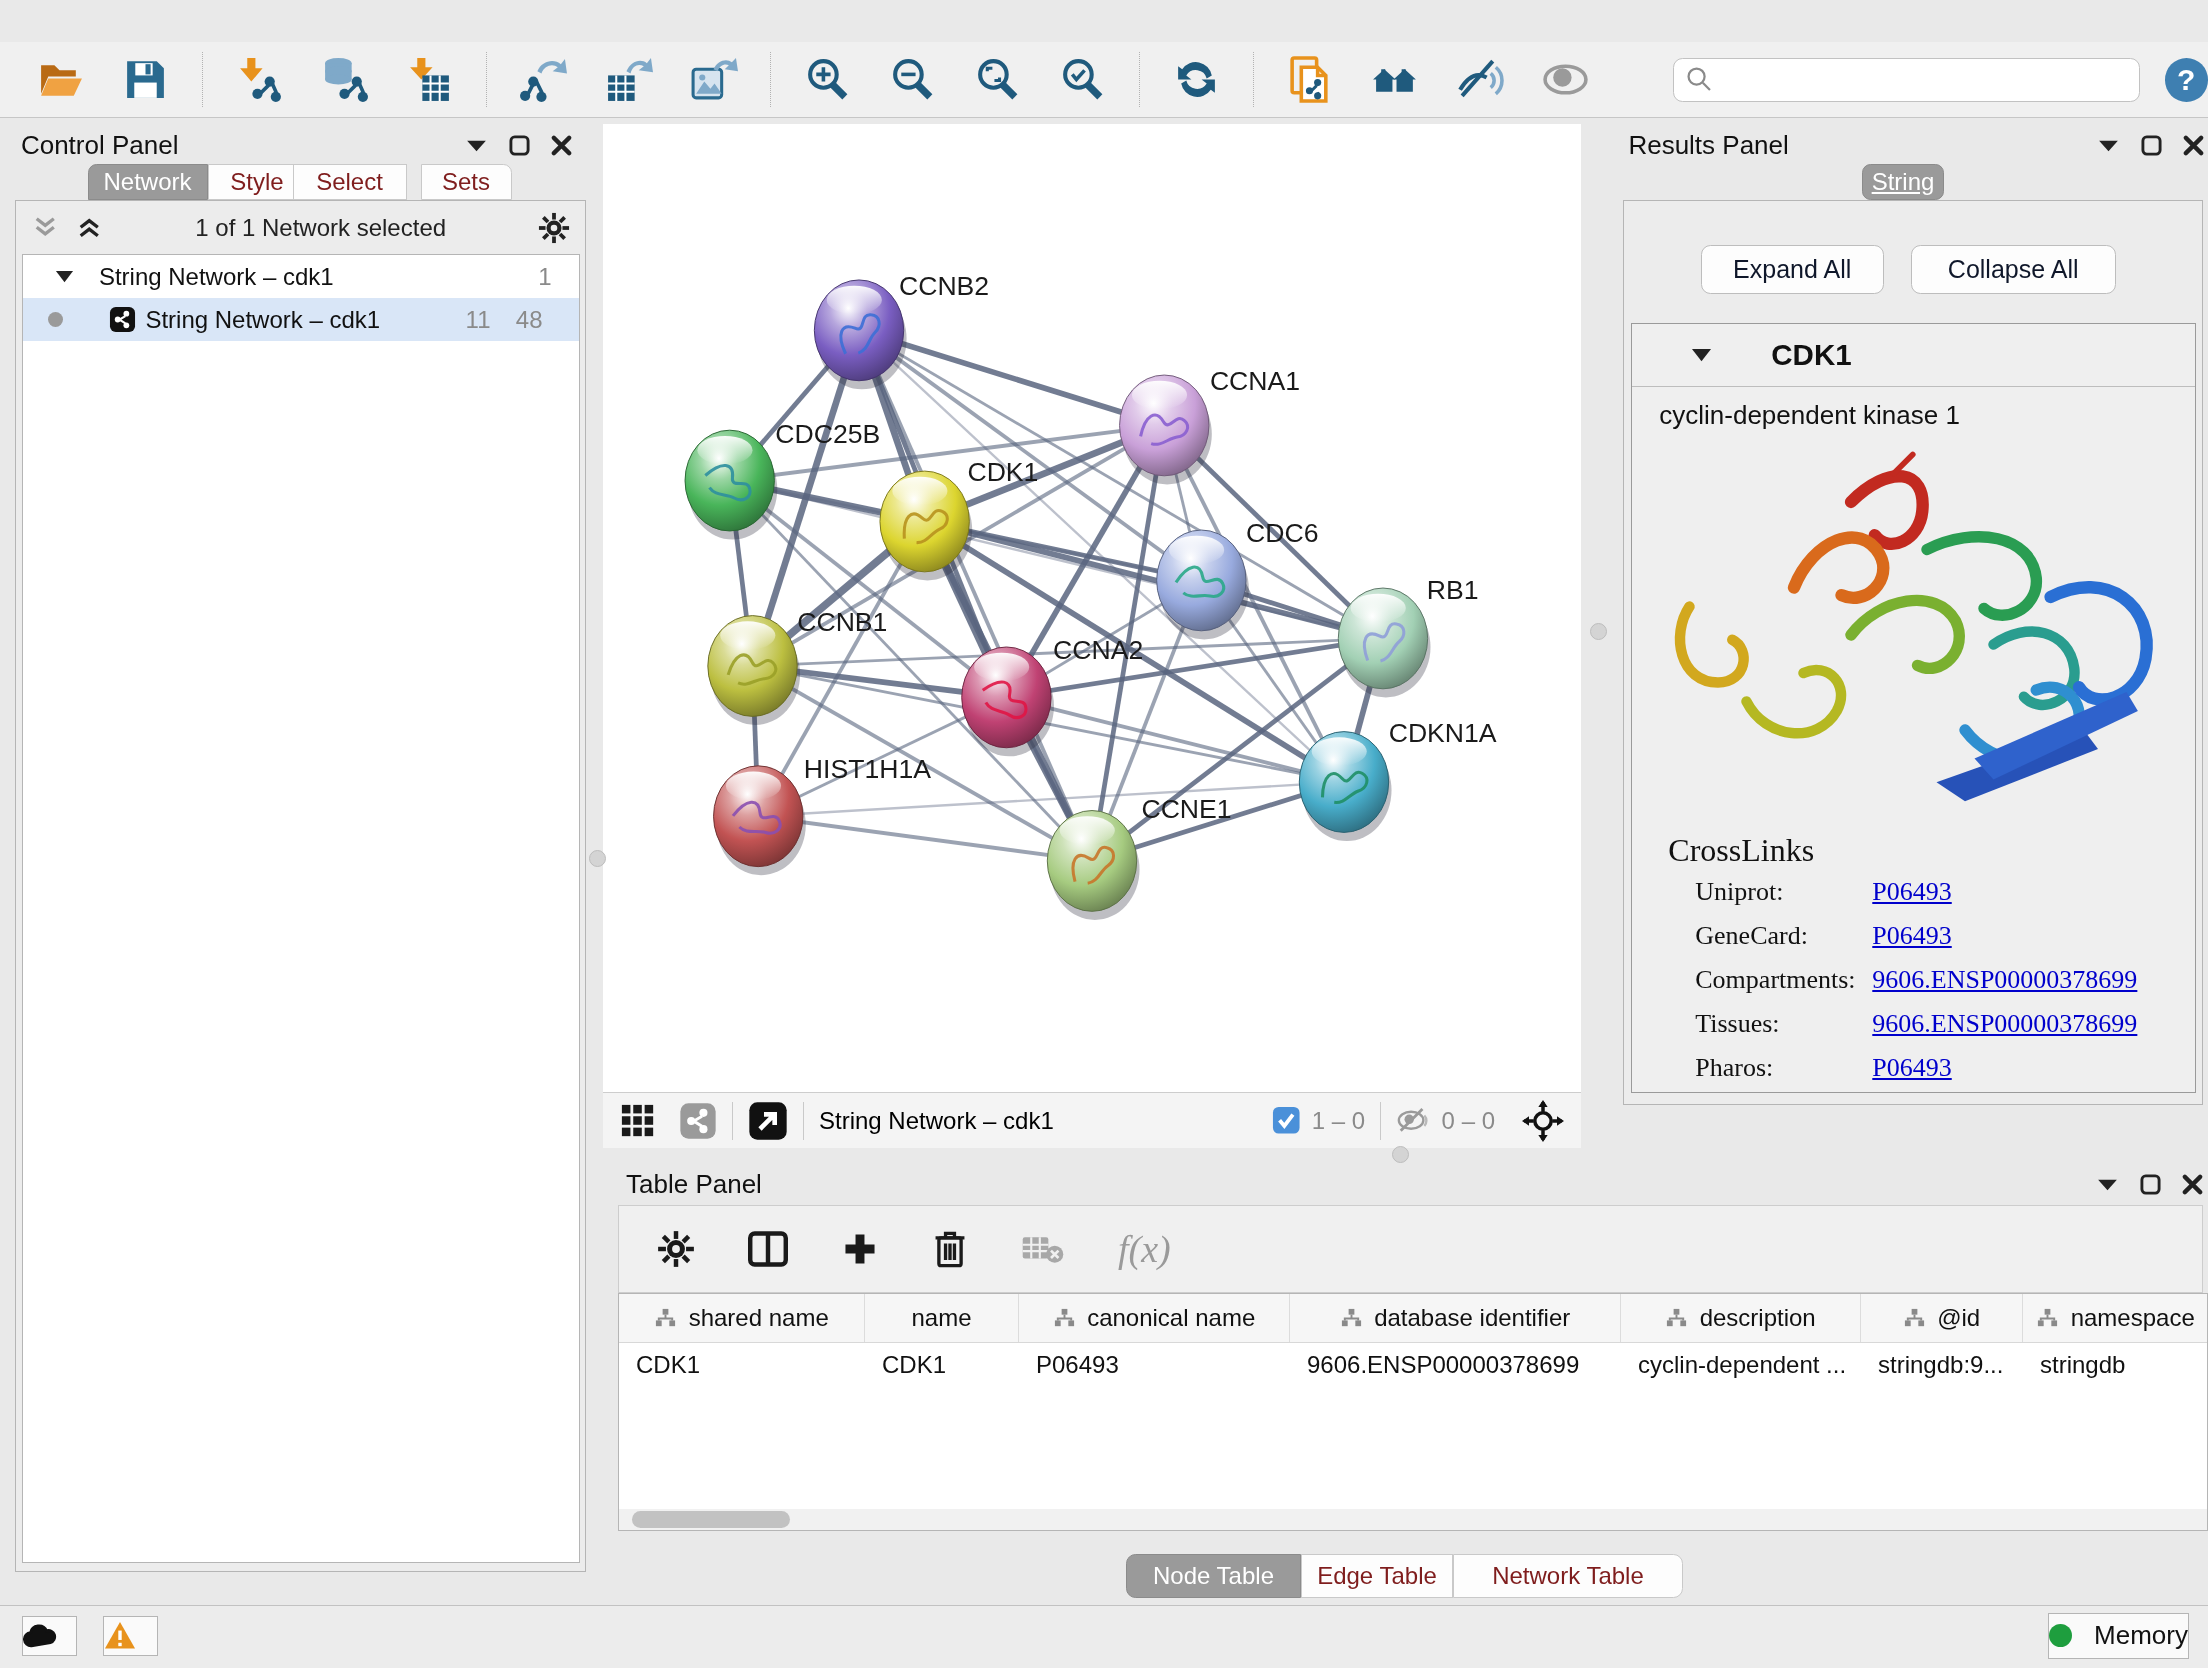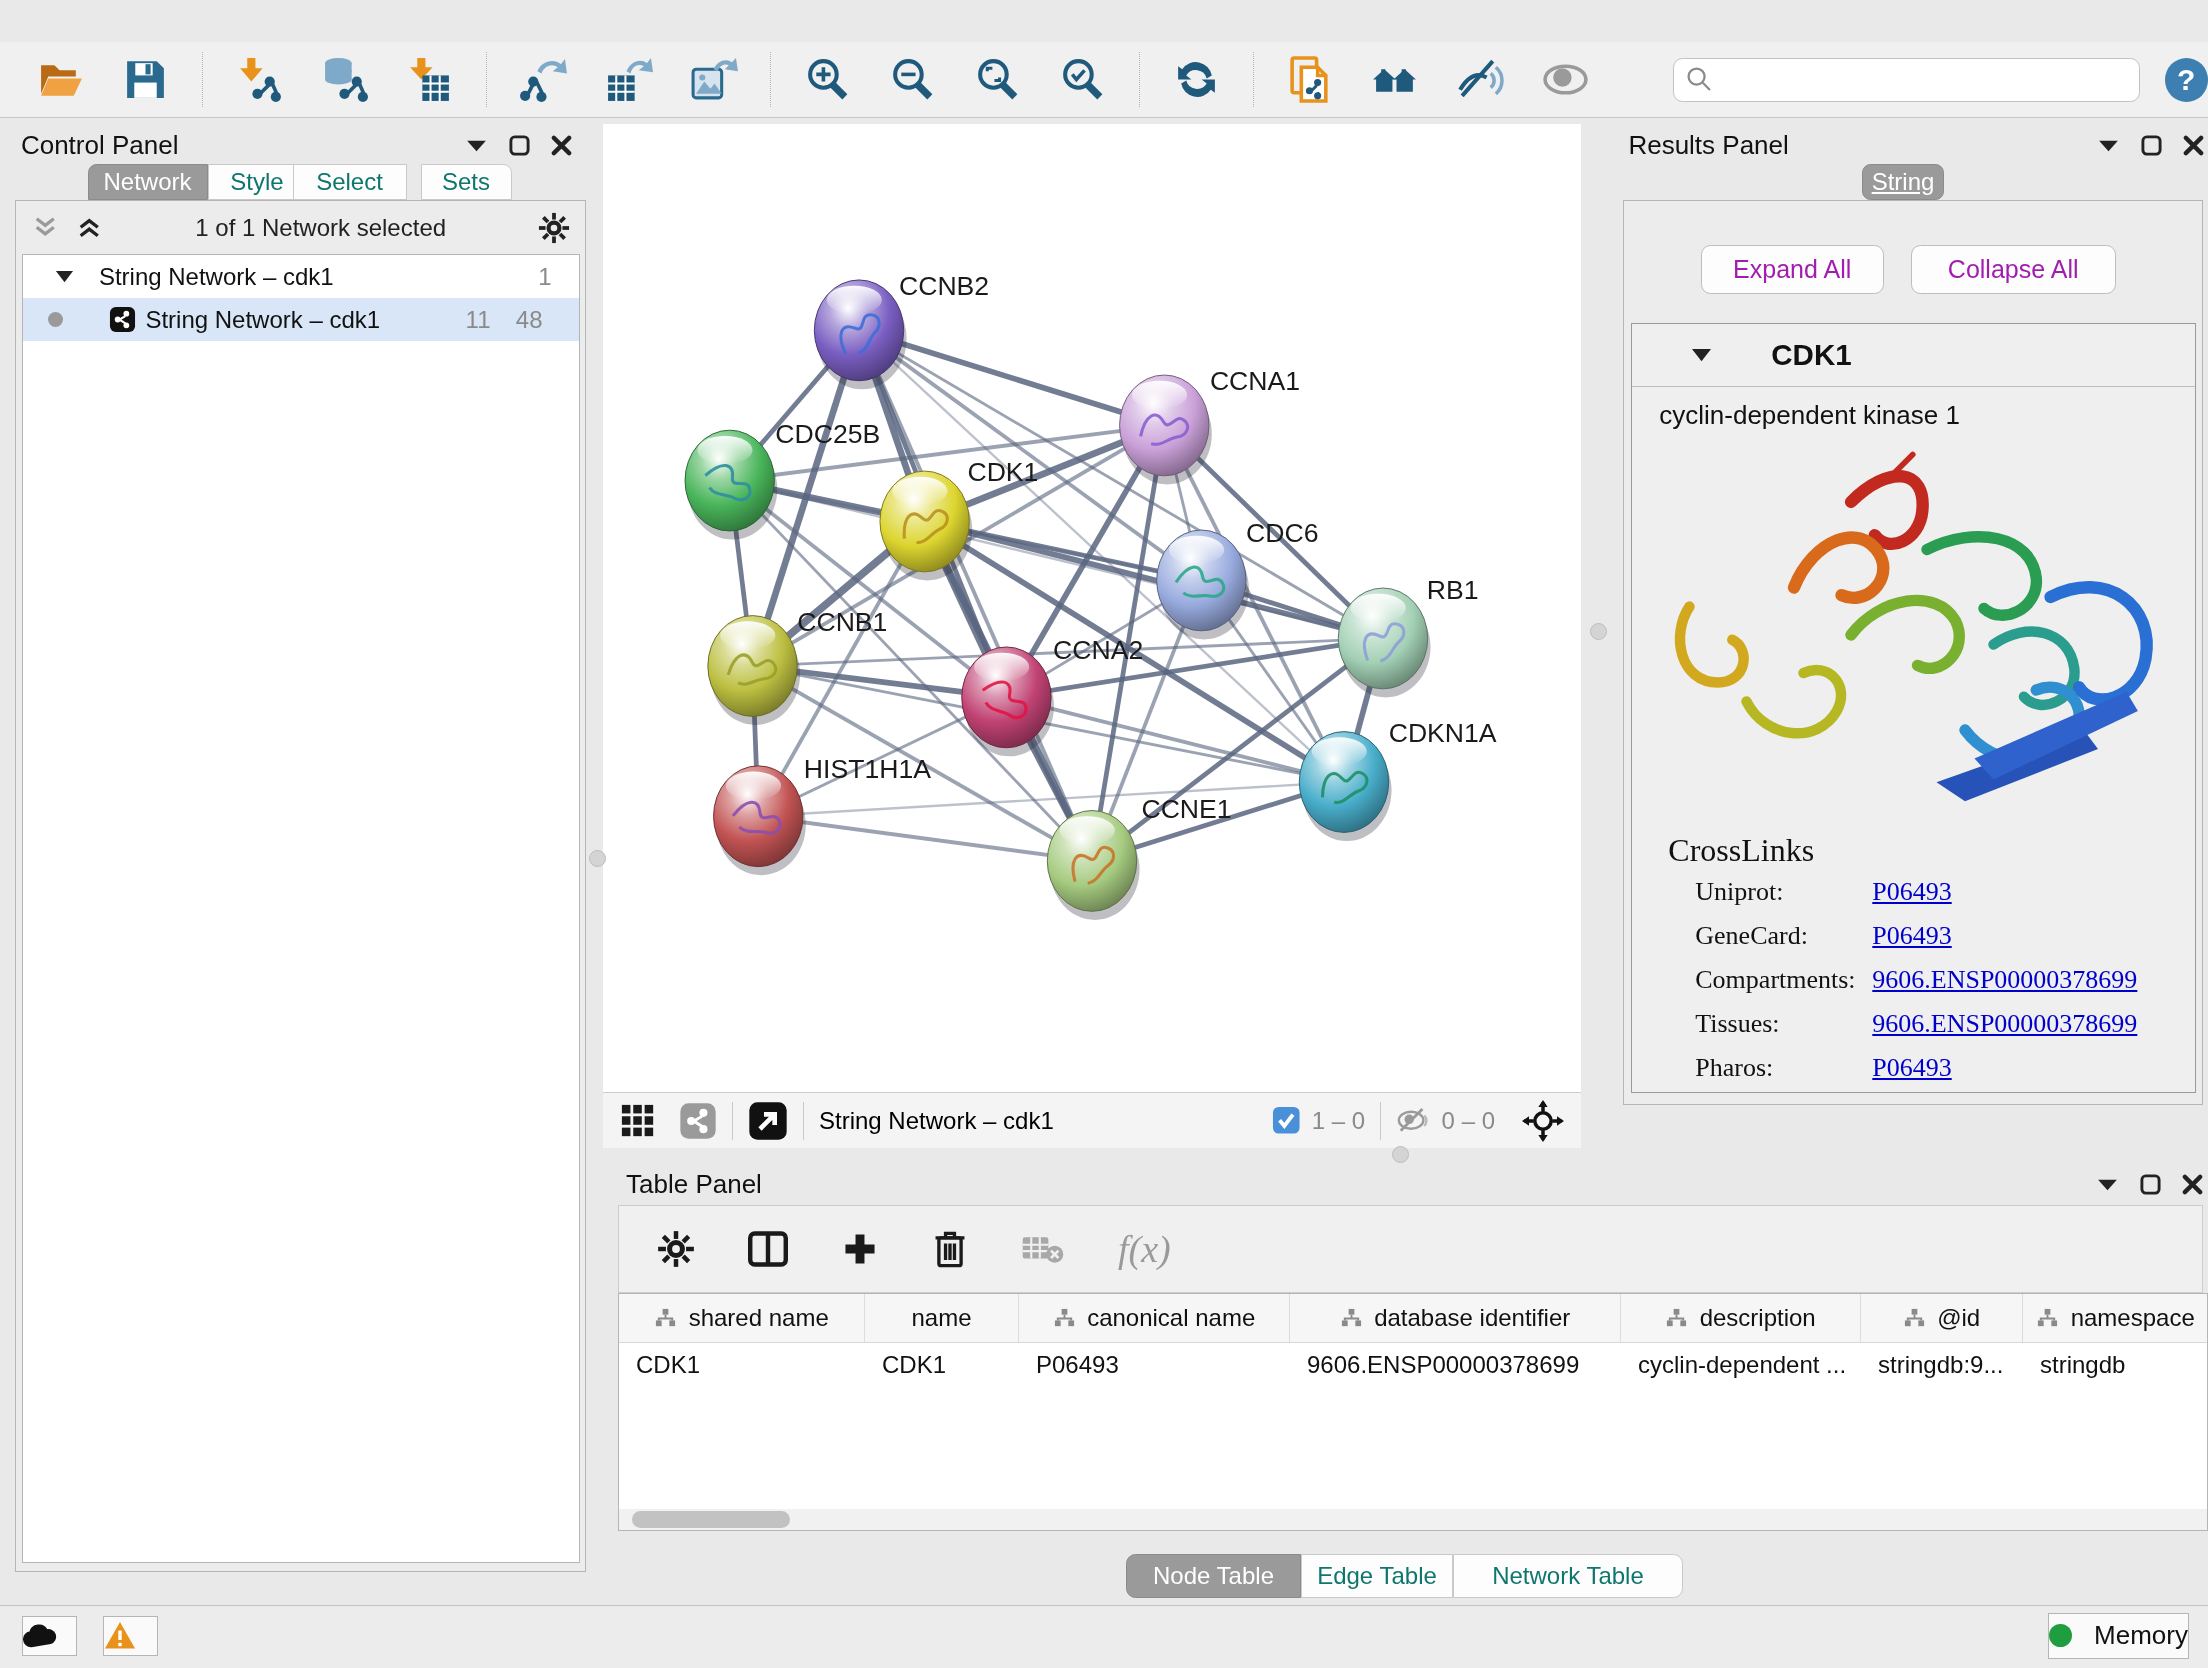--- a/index.html
+++ b/index.html
@@ -24,39 +24,39 @@
   .searchbox input { border:none; outline:none; font-size:23px; width:399px; background:transparent; }
   .helpbtn { width:44px; height:44px; border-radius:50%; background:#3e7fb1; color:#fff; font-size:30px;
     font-weight:bold; display:flex; align-items:center; justify-content:center; margin-left:25px; }
 
   
   .panel-title { font-size:26px; color:#111; }
   .pt-icons { display:flex; gap:21px; align-items:center; }
 
   
   .cp-tab, .rs-tab, .tbl-tab { height:36px; display:flex; align-items:center; justify-content:center;
-    font-size:24px; background:#fdfdfd; border:1px solid #c9c9c9; color:#0f766e; cursor:pointer; }
+    font-size:24px; background:#fdfdfd; border:1px solid #c9c9c9; color:#7f1d1d; cursor:pointer; }
   .tab-sel { background:#9a9a9a; color:#fff; border-color:#8b8b8b; }
   .cp-box { border:1px solid #b5b5b5; background:#ececec; }
   .netbar { display:flex; align-items:center; font-size:24px; color:#222; }
   .treebox { background:#fff; border:1px solid #b5b5b5; }
   .tree-row { position:relative; height:43px; font-size:24px; color:#111; display:flex; align-items:center; }
   .tree-sel { background:#d9e6f7; }
   .cnt { color:#8a8a8a; }
 
   
   .canvas { background:#ffffff; }
   .netfooter { background:#f4f4f4; border-top:1px solid #cdcdcd; display:flex; align-items:center; font-size:24px; }
   .nf-sep { width:0; height:38px; border-left:1px solid #c9c9c9; margin:0 15px; }
   .nf-gray { color:#8a8a8a; }
 
   
   .rs-outer { border:1px solid #b5b5b5; background:#ececec; }
   .rs-btn { background:#fdfdfd; border:1px solid #bdbdbd; border-radius:9.5px; font-size:25px;
-    display:flex; align-items:center; justify-content:center; color:#a21caf; cursor:pointer; }
+    display:flex; align-items:center; justify-content:center; color:#0f172a; cursor:pointer; }
   .rs-inner { border:1px solid #9a9a9a; background:#efefef; }
   .rs-genehdr { border-bottom:1px solid #bdbdbd; display:flex; align-items:center; }
   .gene-name { font-size:29.5px; font-weight:bold; color:#111; }
   .gene-desc { font-size:26px; color:#111; }
   .xl-title { font-family:"Liberation Serif", serif; font-weight:normal; font-size:32px; color:#111; }
   .xl-row { font-family:"Liberation Serif", serif; font-size:26px; height:44px; display:flex; }
   .xl-label { width:177px; color:#111; }
   .xl-link { color:#0000cc; text-decoration:underline; cursor:pointer; }
 
   

